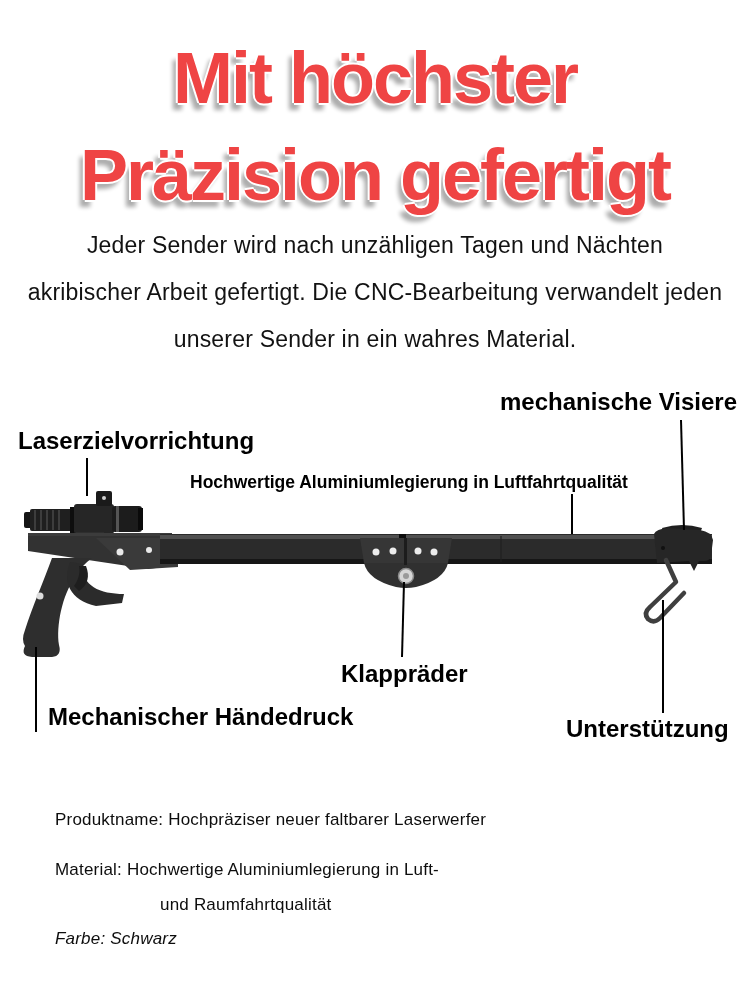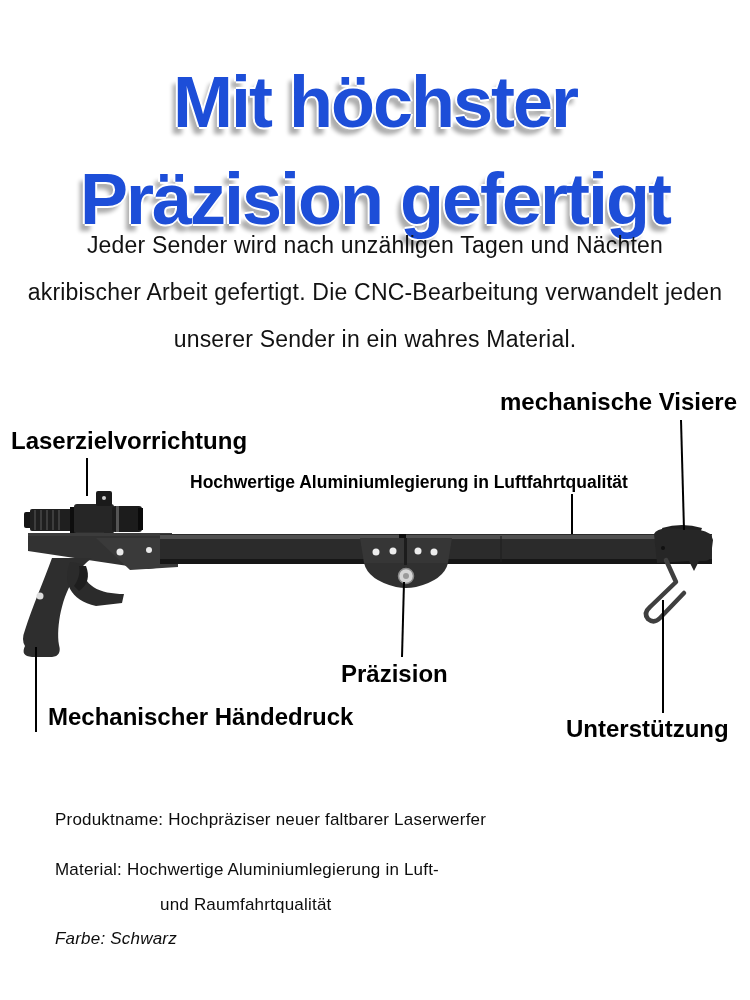--- a/index.html
+++ b/index.html
@@ -5,25 +5,24 @@
   html,body{margin:0;padding:0;background:#fff;}
   body{
     width:750px;height:1000px;position:relative;overflow:hidden;
     font-family:"Liberation Sans","DejaVu Sans",sans-serif;color:#000;
   }
   .abs{position:absolute;}
   
   .headline{
     top:30px;left:0;width:750px;text-align:center;
     font-size:72px;font-weight:bold;letter-spacing:-2px;line-height:97px;
-    color:#1d4ed8;
+    color:#ef4444;
     text-shadow:2px 0 0 #fff,-2px 0 0 #fff,0 2px 0 #fff,0 -2px 0 #fff,
                 -5px 7px 4px rgba(0,0,0,0.33);
     white-space:nowrap;
-    margin-top:24px;
   }
   
   .intro{
     top:222px;left:0;width:750px;text-align:center;
     font-size:23px;line-height:47px;color:#121212;letter-spacing:0.2px;
     white-space:nowrap;
   }
   
   .callout{
     font-weight:bold;font-size:24px;color:#000;white-space:nowrap;
@@ -126,22 +125,22 @@
     <line x1="87" y1="78" x2="87" y2="116"></line>
     <line x1="572" y1="114" x2="572" y2="154"></line>
     <line x1="681" y1="40" x2="684" y2="150"></line>
     <line x1="404" y1="202" x2="402" y2="277"></line>
     <line x1="36" y1="267" x2="36" y2="352"></line>
     <line x1="663" y1="220" x2="663" y2="333"></line>
   </g>
 </svg>
 
 <div class="abs callout" style="top:388px;left:500px;">mechanische Visiere</div>
-<div class="abs callout" style="top:427px;left:11px;">Laserzielvorrichtung</div>
+<div class="abs callout" style="top:427px;left:18px;">Laserzielvorrichtung</div>
 <div class="abs callout small" style="top:472px;left:190px;">Hochwertige Aluminiumlegierung in Luftfahrtqualität</div>
-<div class="abs callout" style="top:660px;left:341px;">Präzision</div>
+<div class="abs callout" style="top:660px;left:341px;">Klappräder</div>
 <div class="abs callout" style="top:703px;left:48px;">Mechanischer Händedruck</div>
 <div class="abs callout" style="top:715px;left:566px;">Unterstützung</div>
 
 <div class="abs spec" style="top:810px;">Produktname: Hochpräziser neuer faltbarer Laserwerfer</div>
 <div class="abs spec" style="top:860px;">Material: Hochwertige Aluminiumlegierung in Luft-</div>
 <div class="abs spec" style="top:895px;left:160px;">und Raumfahrtqualität</div>
 <div class="abs spec" style="top:929px;font-style:italic;">Farbe: Schwarz</div>
 
 </body></html>

